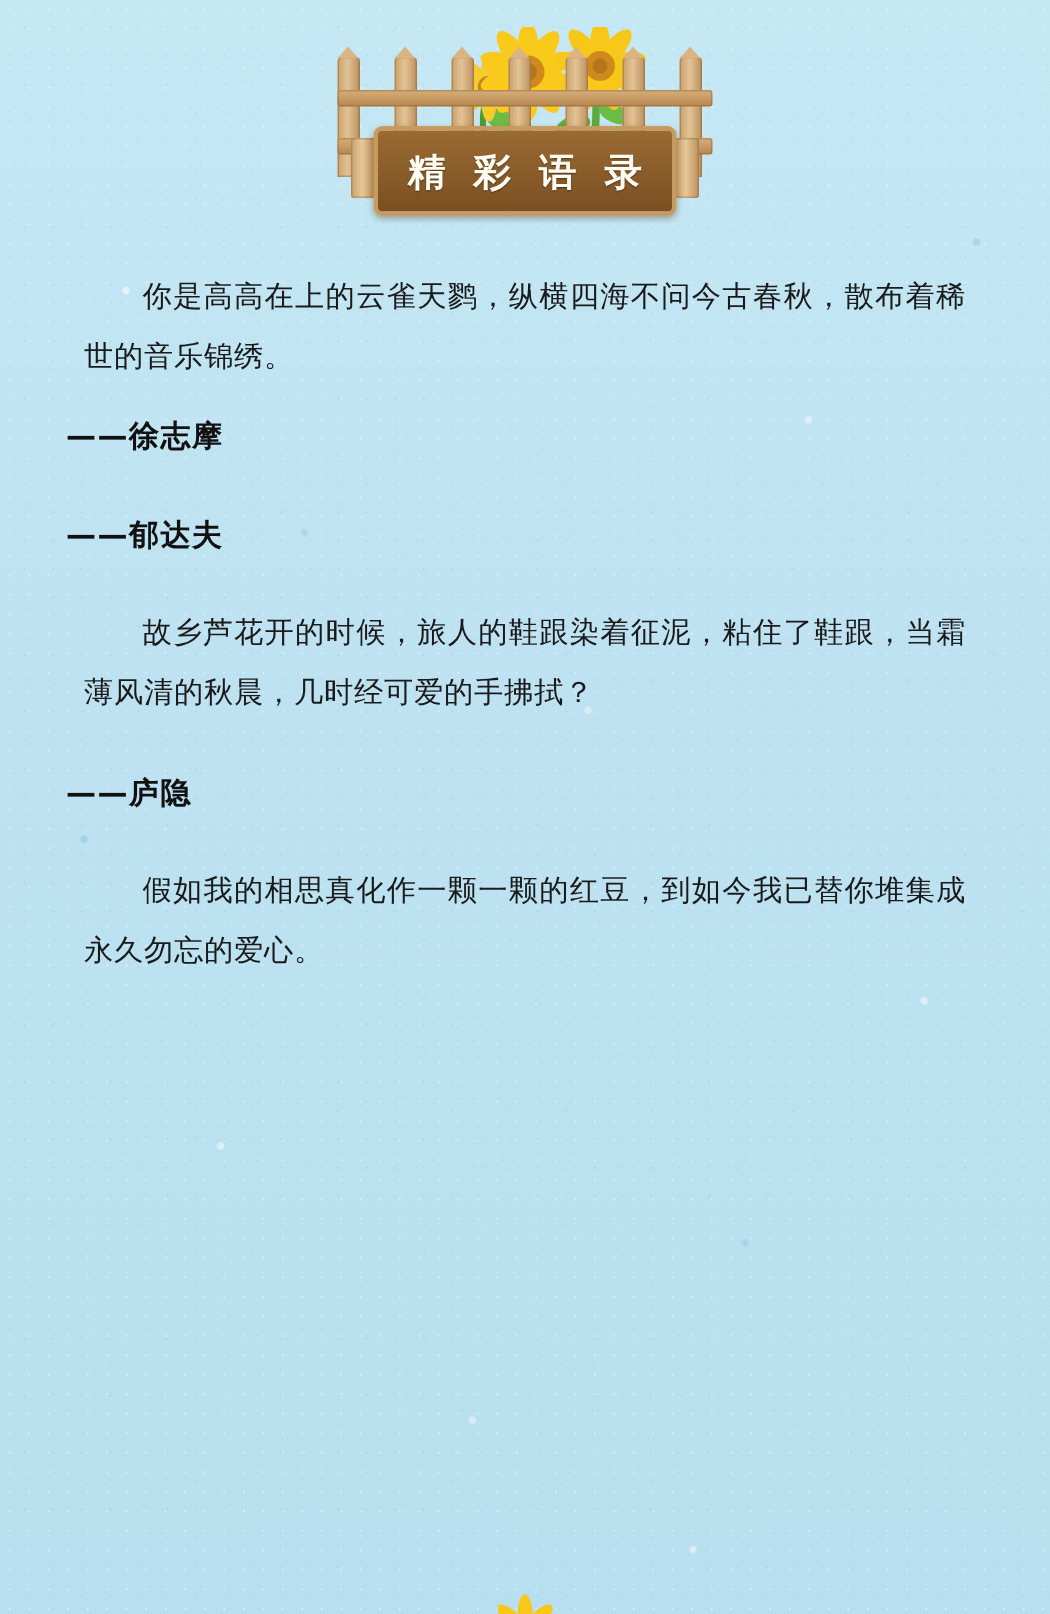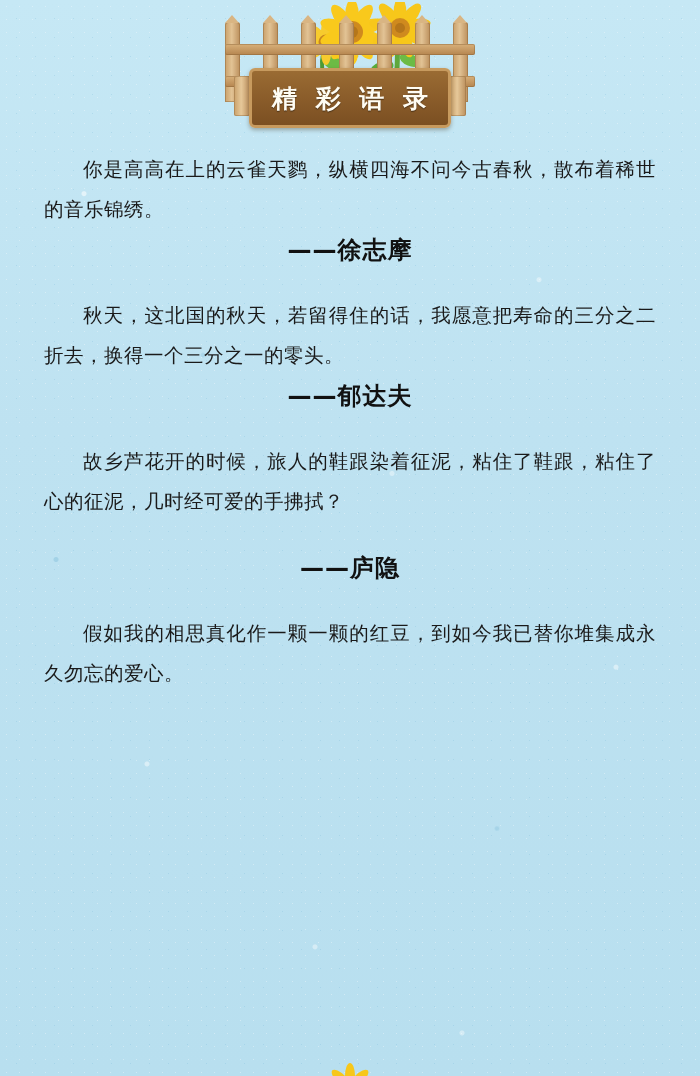--- a/index.html
+++ b/index.html
@@ -45,20 +45,21 @@
       radial-gradient(rgba(255,255,255,.7) 0.6px, rgba(0,0,0,0) 0.7px),
       radial-gradient(rgba(120,185,215,.55) 0.6px, rgba(0,0,0,0) 0.7px);
     background-size: 13px 13px, 19px 19px;
     background-position: 0 0, 7px 9px;
   }
 
   
   .banner {
     position: relative;
     height: 146px;
+    margin-top: 16px;
   }
   .banner-inner {
     position: absolute;
     left: 0; right: 0; top: 0;
     height: 146px;
   }
 
   .flowers {
     position: absolute;
     left: 50%;
@@ -149,30 +150,30 @@
     margin-bottom: 26px;
   }
   .quote-para {
     font-family: "DejaVu Sans", "Liberation Sans", sans-serif;
     font-size: 19.5px;
     line-height: 40px;
     color: #1a1a1a;
     text-indent: 2em;
     text-align: justify;
     text-justify: inter-ideograph;
-    margin: 0;
+    margin: 12px;
     letter-spacing: .5px;
   }
   .quote-author {
     font-family: "DejaVu Sans", "Liberation Sans", sans-serif;
-    font-size: 24px;
+    font-size: 20px;
     line-height: 40px;
     font-weight: bold;
     color: #111;
-    text-align: center;
+    text-align: left;
     letter-spacing: 1px;
   }
 
   
   .bottom-deco {
     position: absolute;
     left: 50%;
     transform: translateX(-50%);
     bottom: -16px;
     width: 120px;
@@ -266,26 +267,25 @@
   </div>
 
   <div class="content">
 
     <div class="quote-block">
       <p class="quote-para">你是高高在上的云雀天鹨，纵横四海不问今古春秋，散布着稀世的音乐锦绣。</p>
       <div class="quote-author">——徐志摩</div>
     </div>
 
     <div class="quote-block">
-      <p class="quote-para">秋天，这北国的秋天，若留得住的话，我愿意把寿命的三分之二折去，换得一个三分之一的零头。</p>
       <div class="quote-author">——郁达夫</div>
     </div>
 
     <div class="quote-block">
-      <p class="quote-para">故乡芦花开的时候，旅人的鞋跟染着征泥，粘住了鞋跟，粘住了心的征泥，几时经可爱的手拂拭？</p>
+      <p class="quote-para">故乡芦花开的时候，旅人的鞋跟染着征泥，粘住了鞋跟，当霜薄风清的秋晨，几时经可爱的手拂拭？</p>
     </div>
 
     <div class="quote-block">
     </div>
 
     <div class="quote-block">
       <div class="quote-author">——庐隐</div>
     </div>
 
     <div class="quote-block">

